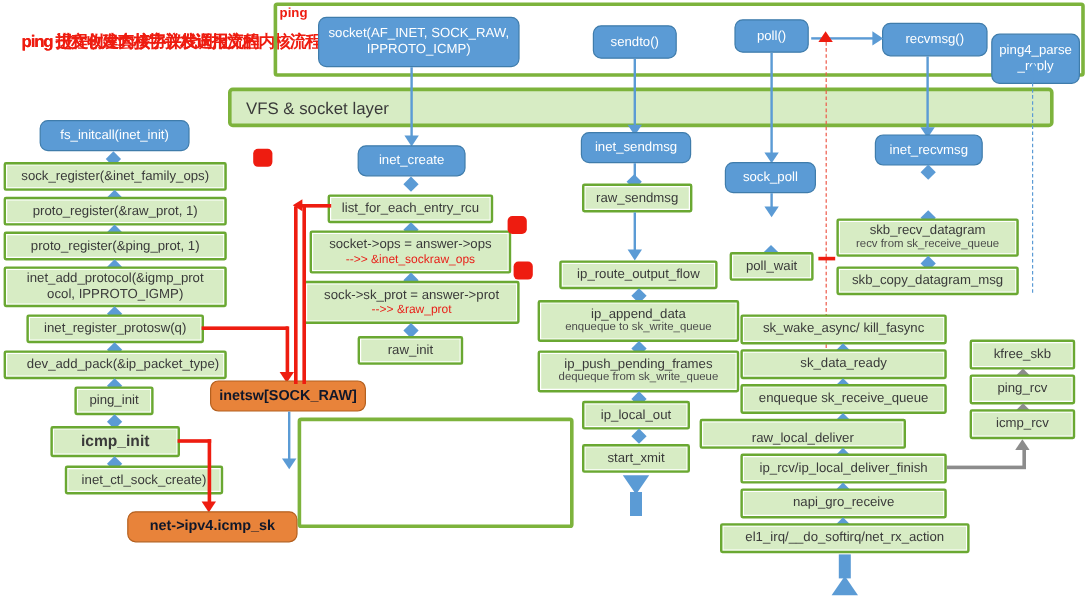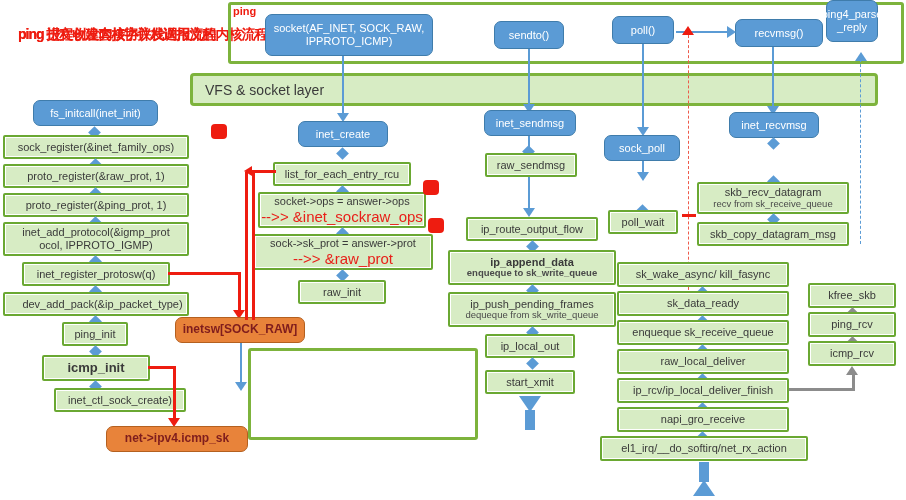--- a/index.html
+++ b/index.html
@@ -42,21 +42,21 @@
     background: #5b9bd5;
     border: 1px solid #3f7cab;
     border-radius: 7px;
     color: #ffffff;
   }
   
   .orange {
     background: #e8833a;
     border: 1px solid #b4601f;
     border-radius: 7px;
-    color: #7f1d1d;
+    color: #0f172a;
     font-weight: bold;
   }
   
   .band {
     position: absolute;
     box-sizing: border-box;
     background: #d7ecc4;
     border: 3px solid #7db33c;
     border-radius: 4px;
   }
@@ -76,21 +76,21 @@
     color: #3a3a3a;
     white-space: nowrap;
   }
 
   .sub {
     font-size: 9.5px;
     color: #4a4a4a;
   }
   .redtext {
     color: #e8201a;
-    font-size: 15px;
+    font-size: 10px;
   }
   .bold { font-weight: bold; }
 
   
   .vline {
     position: absolute;
     width: 2px;
     background: #5b9bd5;
   }
   .hline {
@@ -241,21 +241,21 @@
   </div>
 
   <div class="node blue" style="left:612px; top:16px; width:62px; height:28px;">
     <span>poll()</span>
   </div>
 
   <div class="node blue" style="left:735px; top:19px; width:88px; height:28px;">
     <span>recvmsg()</span>
   </div>
 
-  <div class="node blue" style="left:826px; top:0; width:52px; height:42px;">
+  <div class="node blue" style="left:826px; top:28px; width:74px; height:42px;">
     <span>ping4_parse</span>
     <span>_reply</span>
   </div>
 
   <div class="hline" style="left:676px; top:31px; width:56px;"></div>
   <div class="arr-right" style="left:727px; top:26px;"></div>
 
   <div class="band" style="left:190px; top:73px; width:688px; height:33px;">
     <span class="band-label">VFS &amp; socket layer</span>
   </div>
@@ -390,21 +390,21 @@
     <span>raw_sendmsg</span>
   </div>
   <div class="vline" style="left:528px; top:177px; height:34px;"></div>
   <div class="arr-down" style="left:523px; top:208px;"></div>
 
   <div class="node green" style="left:466px; top:217px; width:132px; height:24px;">
     <span>ip_route_output_flow</span>
   </div>
   <div class="dia" style="left:528px; top:242px;"></div>
 
-  <div class="node green" style="left:448px; top:250px; width:168px; height:35px;font-weight:bold;">
+  <div class="node green" style="left:448px; top:250px; width:168px; height:35px;">
     <span>ip_append_data</span>
     <span class="sub">enqueque to sk_write_queue</span>
   </div>
   <div class="dia" style="left:528px; top:286px;"></div>
 
   <div class="node green" style="left:448px; top:292px; width:168px; height:35px;">
     <span>ip_push_pending_frames</span>
     <span class="sub">dequeque from sk_write_queue</span>
   </div>
   <div class="dia" style="left:528px; top:328px;"></div>
@@ -463,21 +463,21 @@
   <div class="node green" style="left:617px; top:291px; width:172px; height:25px;">
     <span>sk_data_ready</span>
   </div>
   <div class="dia" style="left:698px; top:317px;"></div>
 
   <div class="node green" style="left:617px; top:320px; width:172px; height:25px;">
     <span>enqueque sk_receive_queue</span>
   </div>
   <div class="dia" style="left:698px; top:346px;"></div>
 
-  <div class="node green" style="left:617px; top:349px; width:172px; height:25px;">
+  <div class="node green" style="left:583px; top:349px; width:172px; height:25px;justify-content:flex-end;">
     <span>raw_local_deliver</span>
   </div>
   <div class="dia" style="left:698px; top:375px;"></div>
 
   <div class="node green" style="left:617px; top:378px; width:172px; height:25px;">
     <span>ip_rcv/ip_local_deliver_finish</span>
   </div>
   <div class="dia" style="left:698px; top:404px;"></div>
 
   <div class="node green" style="left:617px; top:407px; width:172px; height:25px;">

